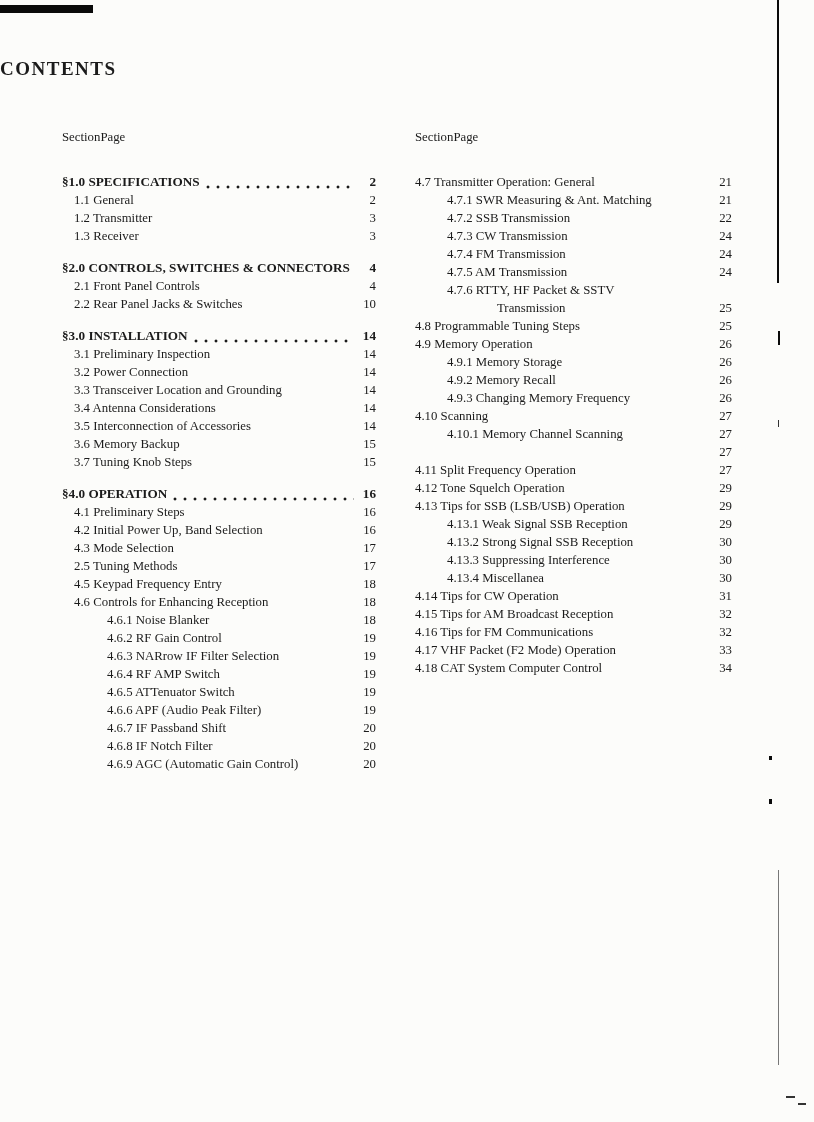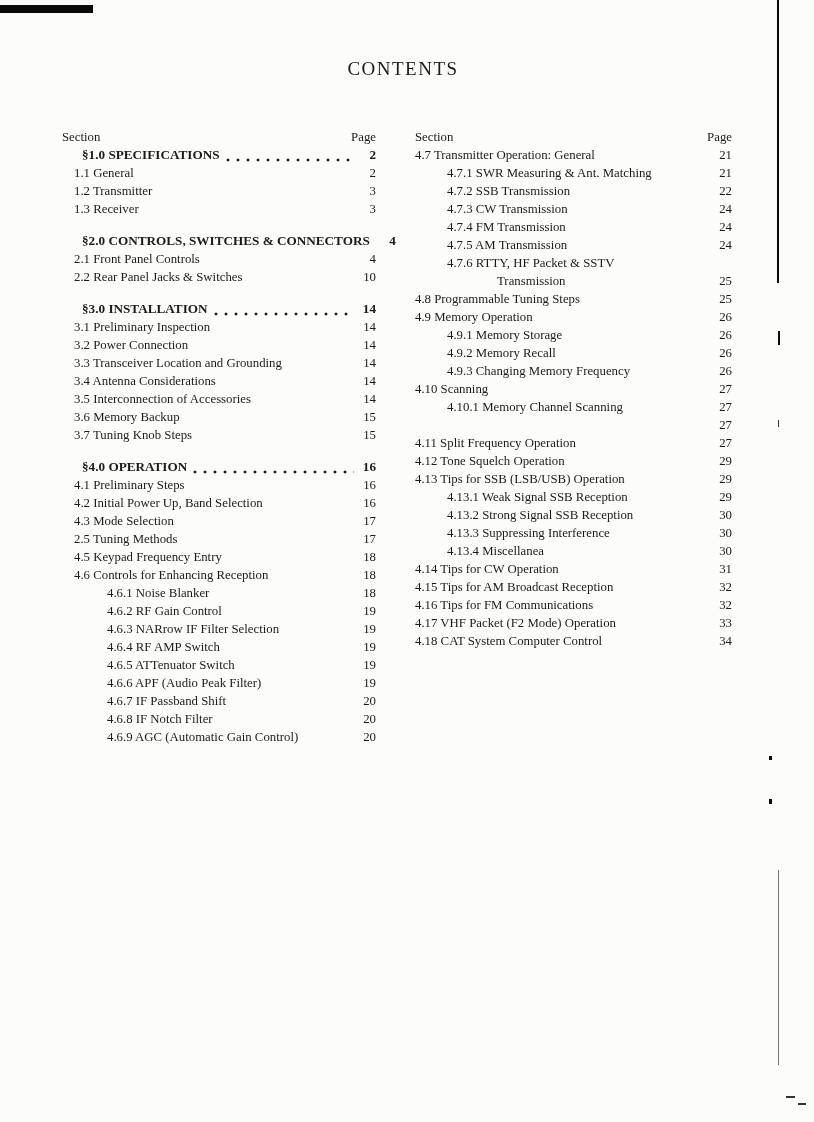--- a/index.html
+++ b/index.html
@@ -11,40 +11,38 @@
     color: #1b1b1b;
     overflow: hidden;
   }
   .page {
     position: absolute; inset: 0;
     background: #fcfcfa;
   }
   .doc-title {
     position: absolute;
     top: 58px; left: 0; right: 8px;
-    text-align: center;
     font-size: 19px;
-    font-weight: normal;
+    font-weight: bold;
     letter-spacing: 1.5px;
   }
   .col {
     position: absolute;
     top: 128px;
     font-size: 12.8px;
     line-height: 18px;
   }
   .col-left  { left: 62px;  width: 314px; }
   .col-right { left: 415px; width: 317px; }
   .col-header {
     display: flex;
-    justify-content: space-between;
-    margin-bottom: 0;
+    margin-bottom: 27px;
   }
   .toc-row { display: flex; align-items: baseline; }
-  .toc-row.bold { font-weight: bold; font-size: 13.2px; margin-left: 20px; }
+  .toc-row.bold { font-weight: bold; font-size: 13.2px; }
   .toc-row.gap { margin-top: 14px; }
   .toc-label { white-space: nowrap; }
   .leader {
     flex: 1 1 auto;
     height: 12px;
     margin: 0 4px;
     align-self: flex-end;
   }
   .leader.dotted {
     background-image: radial-gradient(circle at 4px 8px, #1b1b1b 1.3px, transparent 1.7px);

